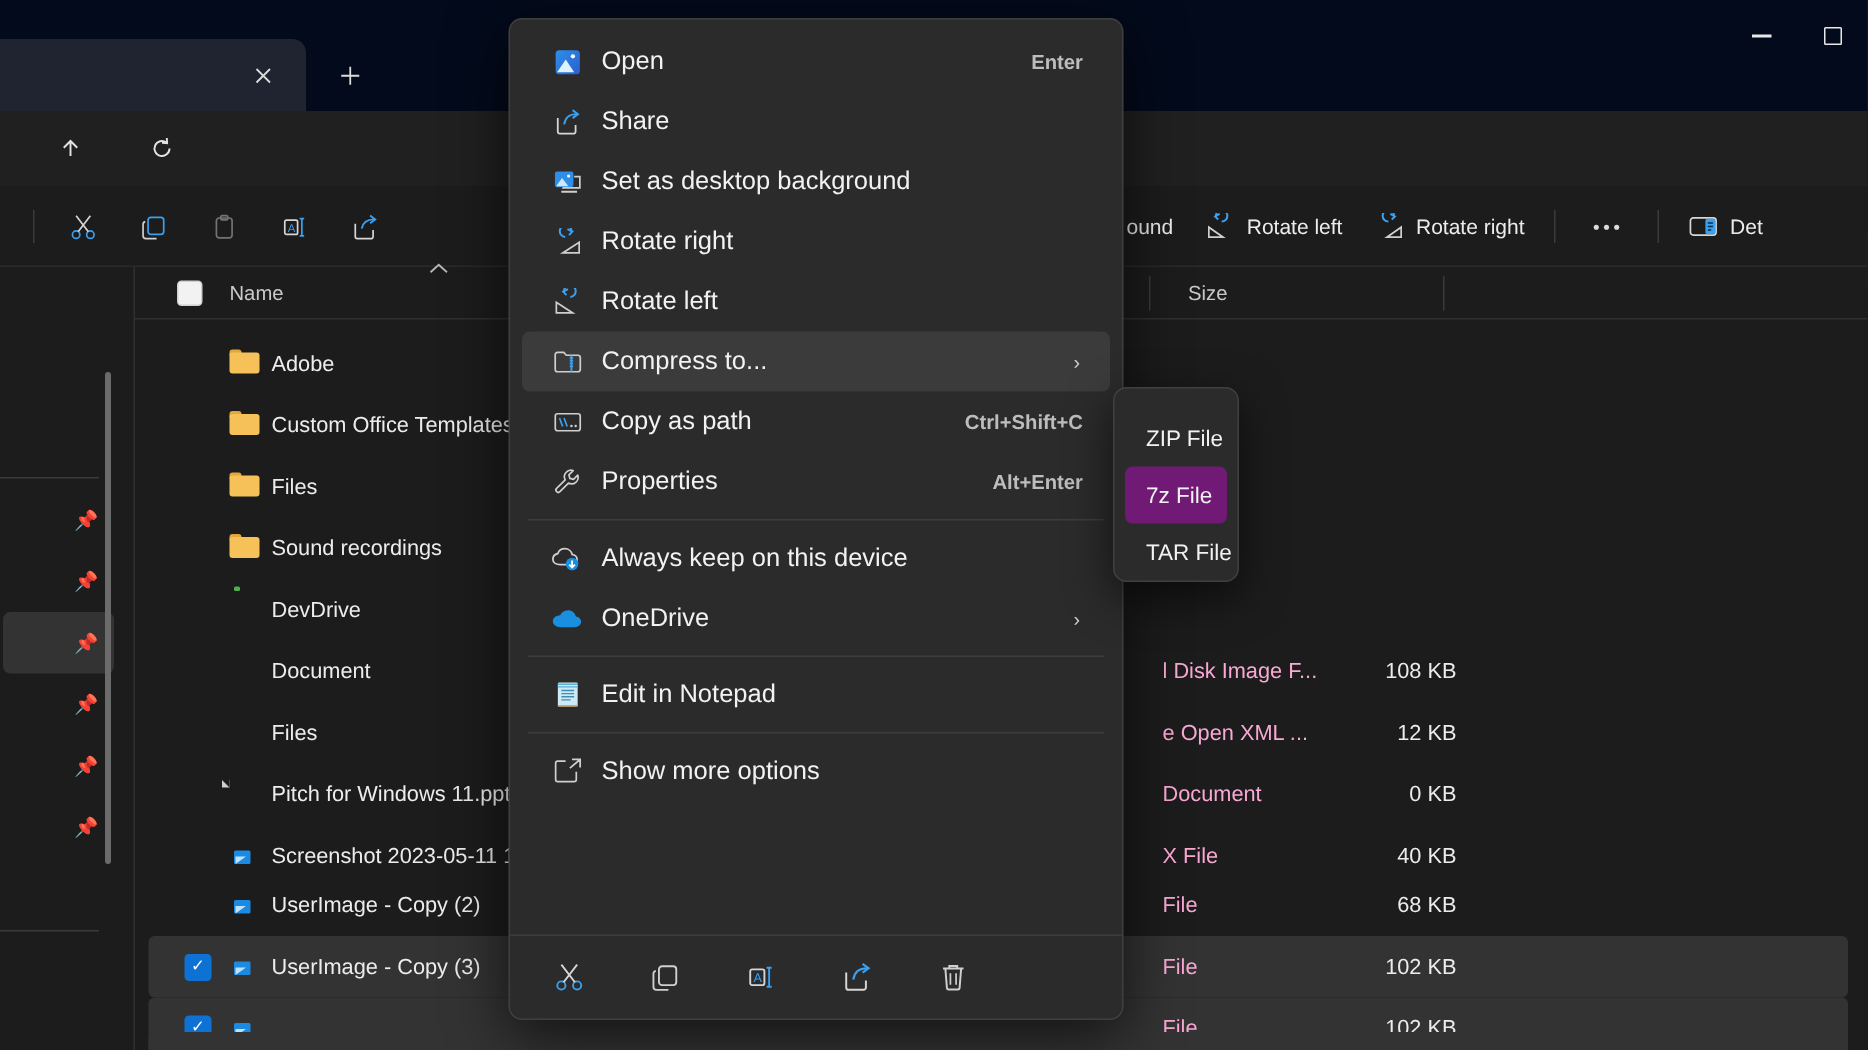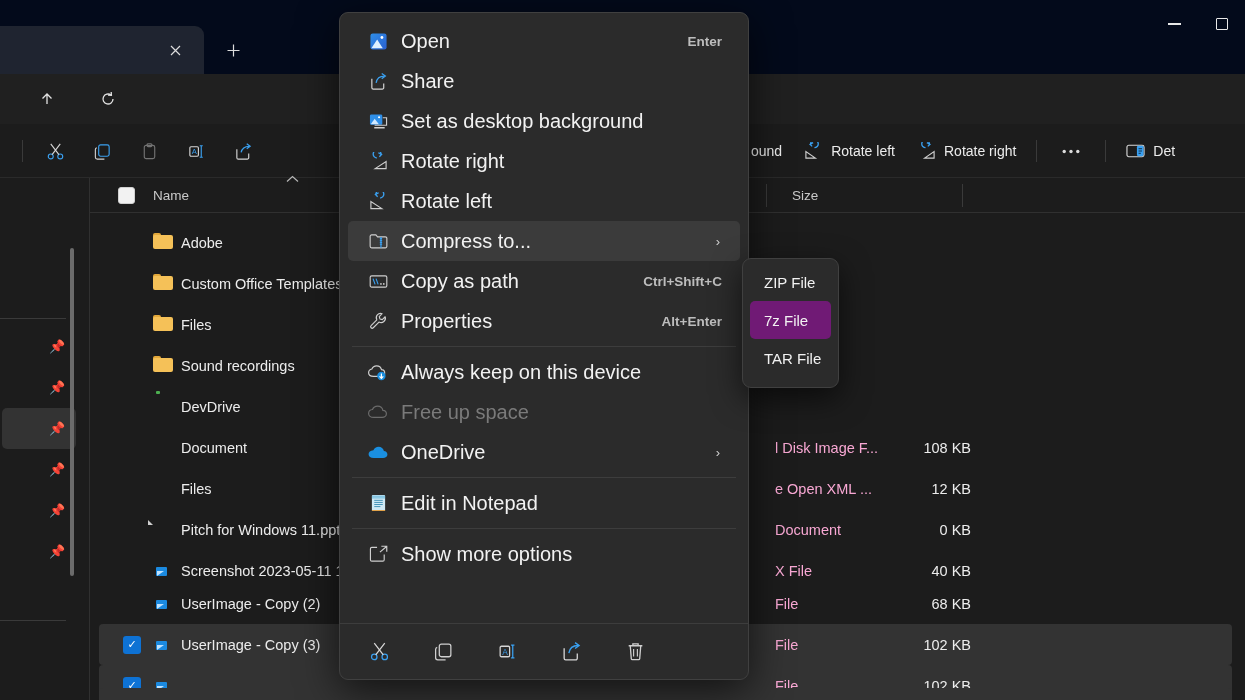--- a/index.html
+++ b/index.html
@@ -169,38 +169,38 @@
     overflow:hidden;
   }
   .mi{
     position:relative; height:40px; margin:0 8px; border-radius:5px;
     display:flex; align-items:center;
   }
   .mi.hl{ background:#3b3b3b; }
   .mi.disabled .mi-label{ color:#7a7a7a; }
   .mi-icon{ position:absolute; left:20px; width:20px;height:20px;
             display:flex;align-items:center;justify-content:center; }
-  .mi-label{ position:absolute; left:53px; color:#f2f2f2; font-size:20px; white-space:nowrap; }
+  .mi-label{ position:absolute; left:53px; color:#f2f2f2; font-size:17px; white-space:nowrap; }
   .mi-accel{ position:absolute; right:18px; color:#bdbdbd; font-size:13.5px;font-weight:bold; }
   .mi-chev{ position:absolute; right:20px; color:#cfcfcf; font-size:13px; }
   .mi-div{ height:1px; background:#3d3d3d; margin:5px 12px; }
 
   #ctxactions{
     position:absolute; left:0; bottom:0; width:100%; height:56px;
     display:flex; align-items:center; padding-left:22px; gap:30px;
     border-top:1px solid #3d3d3d;
   }
   .actbtn{ width:34px;height:34px;border-radius:5px;display:flex;align-items:center;justify-content:center;}
 
   
   #submenu{
-    position:absolute; left:742px; top:258px; width:97px; height:130px;
+    position:absolute; left:742px; top:258px; width:84px; height:130px;
     background:#2b2b2b; border:1px solid #404040; border-radius:9px;
     box-shadow:0 10px 30px rgba(0,0,0,.6);
-    padding:4px 0;
+    padding:14px 0;
   }
   .smi{
     height:38px; margin:0 7px; border-radius:5px;
     display:flex; align-items:center; padding-left:14px;
     color:#f2f2f2; font-size:15px; white-space:nowrap;
   }
   .smi.hl{ background:#701a75; }
   svg{ display:block; }
 </style>
 </head>
@@ -623,28 +623,20 @@
     <span class="mi-icon">
       <svg width="20" height="18" viewBox="0 0 20 18">
         <path d="M5.6 13.4h7.2c2.2 0 3.9-1.5 3.9-3.4 0-1.8-1.4-3.2-3.2-3.3-.5-2.2-2.5-3.9-4.9-3.9-2.1 0-4 1.3-4.7 3.2C2.1 6.4.6 7.9.6 9.8c0 2 1.8 3.6 5 3.6z" stroke="#cfcfcf" stroke-width="1.2" fill="none"></path>
         <circle cx="13.4" cy="13" r="4.2" fill="#1a8fe0"></circle>
         <path d="M13.4 10.6 V15.2 M11.5 13.4 L13.4 15.3 L15.3 13.4" stroke="#fff" stroke-width="1.2" fill="none"></path>
       </svg>
     </span>
     <span class="mi-label">Always keep on this device</span>
   </div>
 
-  <div class="mi disabled">
-    <span class="mi-icon">
-      <svg width="20" height="16" viewBox="0 0 20 16">
-        <path d="M5.6 13.4h8.6c2.4 0 4.2-1.6 4.2-3.6 0-1.9-1.5-3.4-3.5-3.5-.5-2.4-2.7-4.2-5.3-4.2-2.3 0-4.3 1.4-5.1 3.4C2.3 5.7.6 7.3.6 9.4c0 2.2 2 4 5 4z" stroke="#6b6b6b" stroke-width="1.2" fill="none"></path>
-      </svg>
-    </span>
-    <span class="mi-label">Free up space</span>
-  </div>
 
   <div class="mi">
     <span class="mi-icon">
       <svg width="21" height="15" viewBox="0 0 21 15">
         <path d="M5.9 13.4h9.9c2.5 0 4.6-1.7 4.6-3.8 0-2-1.6-3.6-3.7-3.7-.5-2.5-2.8-4.4-5.6-4.4-2.4 0-4.5 1.5-5.4 3.6C2.4 5.4.6 7.1.6 9.3c0 2.3 2.1 4.1 5.3 4.1z" fill="#1a8fe0"></path>
       </svg>
     </span>
     <span class="mi-label">OneDrive</span>
     <span class="mi-chev">›</span>
   </div>

